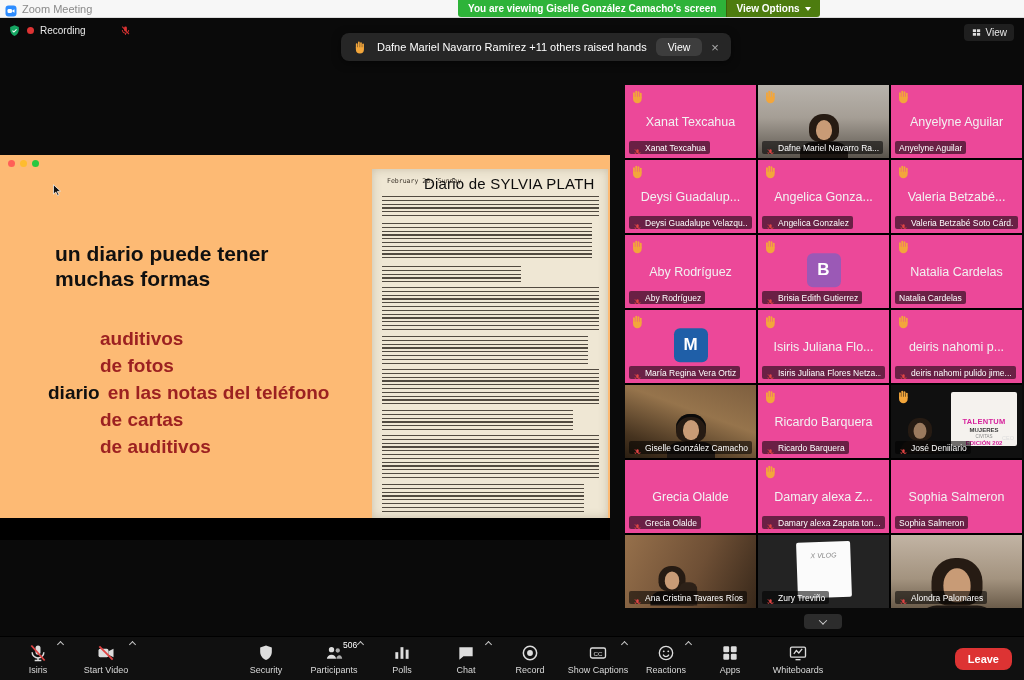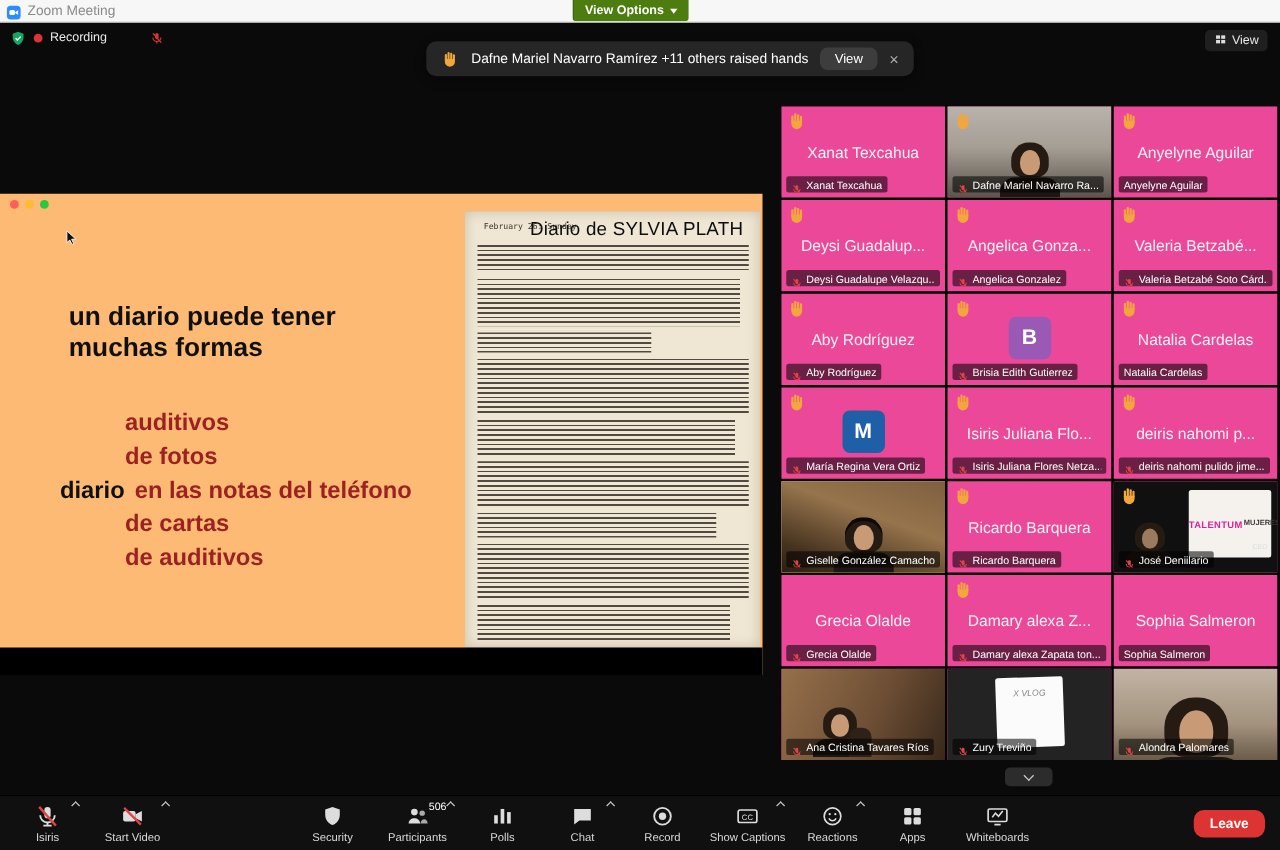--- a/index.html
+++ b/index.html
@@ -66,21 +66,21 @@
   .vp { position:absolute; left:50%; bottom:0; width:64px; height:48px; transform:translateX(-50%); }
   .vp .hair { position:absolute; left:50%; bottom:16px; width:30px; height:28px; transform:translateX(-50%); background:#261b13; border-radius:14px 14px 10px 10px; }
   .vp .face { position:absolute; left:50%; bottom:18px; width:16px; height:20px; transform:translateX(-50%); background:#c89b76; border-radius:50% 50% 45% 45%; }
   .vp .body { position:absolute; left:50%; bottom:0; width:48px; height:16px; transform:translateX(-50%); background:#1d1713; border-radius:12px 12px 0 0; }
   .v-giselle .hair { box-shadow:inset 0 3px 0 #0a0a0a; }
   .v-alondra .vp { transform:translateX(-50%) scale(1.7); bottom:-8px; }
   .v-ana .vp { left:36%; transform:translateX(-50%) scale(.9); }
   .v-ana .vp::after { content:""; position:absolute; left:40px; bottom:0; width:20px; height:26px; background:#2d2118; border-radius:8px 8px 0 0; }
   .v-jose .vp { left:22%; transform:translateX(-50%) scale(.8); }
   .v-jose .vp .face { background:#9b7a5e; }
-  .poster { position:absolute; right:5px; top:7px; width:66px; height:54px; background:#f5f2ee; border-radius:2px; display:flex; flex-direction:row; align-items:center; justify-content:flex-start; gap:1px; z-index:2; }
+  .poster { position:absolute; right:5px; top:7px; width:66px; height:54px; background:#f5f2ee; border-radius:2px; display:flex; flex-direction:column; align-items:center; justify-content:flex-end; gap:1px; z-index:2; }
   .poster .l1 { color:#d6219c; font-size:7.5px; font-weight:700; letter-spacing:.3px; }
   .poster .l2 { color:#3a3a3a; font-size:6px; font-weight:700; }
   .poster .l3 { color:#8a8a8a; font-size:4.5px; }
   .poster .l4 { color:#d6219c; font-size:6px; font-weight:700; }
   .ceo { position:absolute; right:8px; bottom:17px; color:#ddd; font-size:5.5px; z-index:2; }
   .paper-note { position:absolute; left:50%; top:50%; width:54px; height:56px; transform:translate(-50%,-54%) rotate(-2deg); background:#fbfbfb; border-radius:2px; display:flex; justify-content:center; padding-top:10px; color:#8a8a8a; font-size:7px; font-style:italic; z-index:2; }
   .more-btn { position:absolute; left:804px; top:614px; width:38px; height:15px; background:#2c2c2c; border-radius:4px; display:flex; align-items:center; justify-content:center; cursor:pointer; z-index:4; }
   .chev-down { width:6px; height:6px; border-left:1.6px solid #ccc; border-bottom:1.6px solid #ccc; transform:rotate(-45deg) translate(1px,-1px); }
   
   .toolbar { position:absolute; left:0; top:636px; width:1024px; height:44px; background:#101010; border-top:1px solid #000; display:flex; align-items:center; z-index:10; }
@@ -104,20 +104,21 @@
     <svg viewBox="0 0 24 24">
         <rect x="1" y="1" width="22" height="22" rx="6" fill="#2d8cff"></rect>
         <rect x="5" y="8" width="9" height="8" rx="2.5" fill="#fff"></rect>
         <path d="M14.5 11l4.5-2.5v7L14.5 13z" fill="#fff"></path>
       </svg>
   </span>
   <span class="app-title">Zoom Meeting</span>
 </div>
 
 <div class="banner">
+  <span class="banner-text">You are viewing Giselle González Camacho's screen</span>
   <span class="view-options">
     <span>View Options</span>
     <span class="caret-down"></span>
   </span>
 </div>
 
 <div class="rec-bar">
   <span>
     <svg width="13" height="13" viewBox="0 0 24 24">
         <path d="M12 2.5l8 3v5.2c0 5-3.4 9.6-8 11.3-4.6-1.7-8-6.3-8-11.3V5.5z" fill="#15a662"></path>

